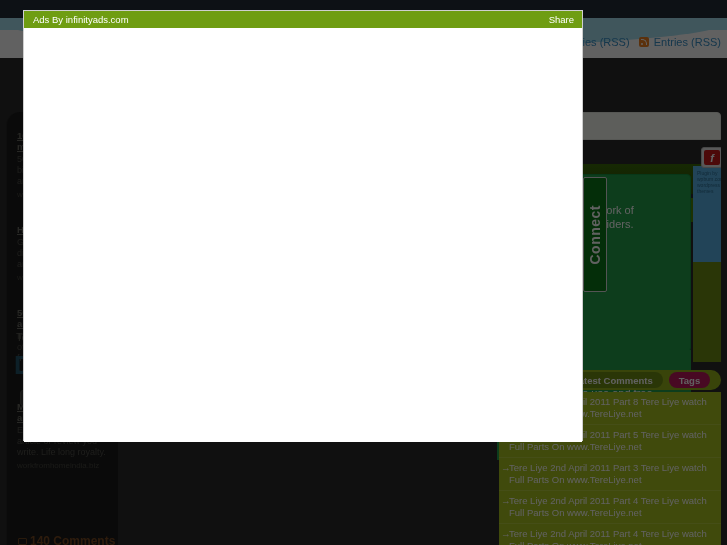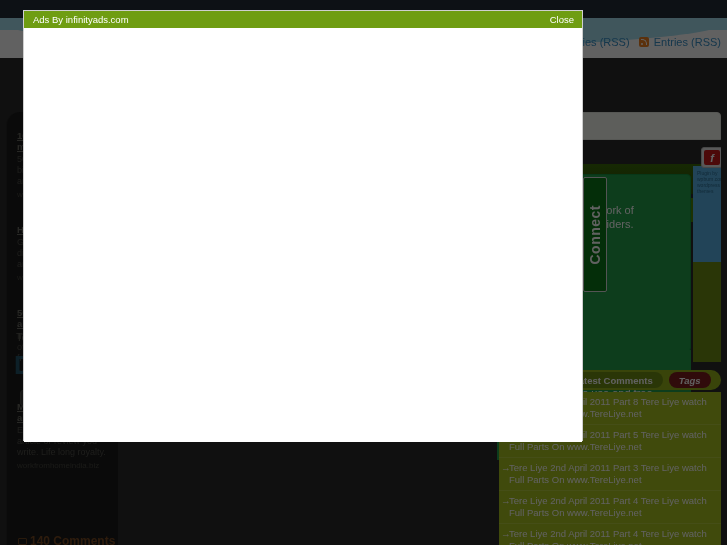--- a/index.html
+++ b/index.html
@@ -193,21 +193,21 @@
     position: absolute; left: 2px; top: 258px; width: 222px; height: 20px;
     background: #96b41b; border-radius: 0 10px 10px 0;
     display: flex; align-items: center; gap: 6px; padding-left: 64px;
   }
   .tab {
     height: 16px; padding: 0 10px; border-radius: 9px;
     font-size: 9.5px; font-weight: bold; color: #ffffff;
     display: flex; align-items: center;
   }
   .tab.active { background: #6f8e14; }
-  .tab.idle { background: #7f1d1d; font-style: italic; }
+  .tab.idle { background: #be185d; }
 
   .comment-list {
     position: absolute; left: 2px; top: 280px; width: 222px; height: 153px;
     background: #a8c221; overflow: hidden;
   }
   .comment-item {
     border-bottom: 1px solid #b6cd3d;
     padding: 4px 6px 4px 10px;
     font-size: 9.5px; line-height: 12px; color: #ffffff;
     position: relative;
@@ -359,18 +359,18 @@
         </div>
       </div>
     </div>
   </div>
 
   <div class="overlay"></div>
 
   <div class="ad-popup">
     <div class="ad-popup-bar">
       <span>Ads By infinityads.com</span>
-      <span class="close">Close</span>
+      <span class="close">Share</span>
     </div>
     <div class="ad-popup-body"></div>
   </div>
 
 </div>
 
 </body></html>

